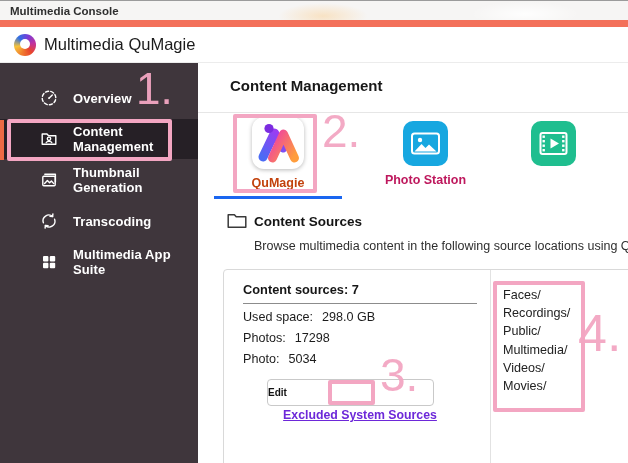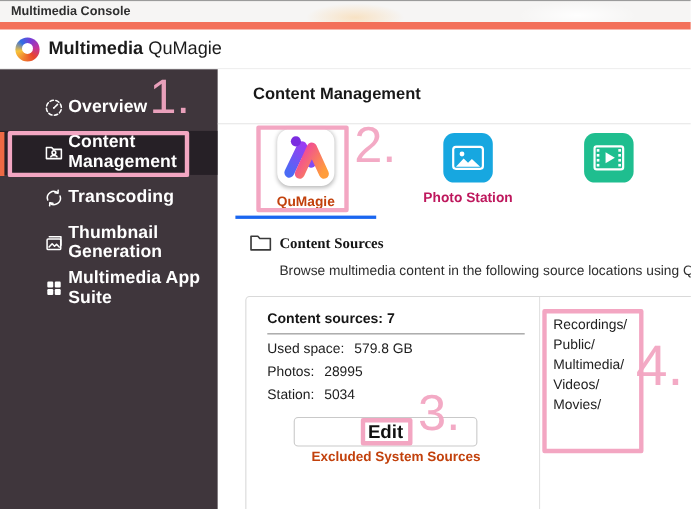--- a/index.html
+++ b/index.html
@@ -25,63 +25,63 @@
   
   .appheader{position:absolute;left:0;top:27px;width:628px;height:36px;background:#fff;
     border-bottom:1px solid #ececec;box-sizing:border-box;}
   .logo{
     position:absolute;left:14px;top:7px;width:22px;height:22px;border-radius:50%;
     background:conic-gradient(from -40deg,#2f6fe4,#7a3bd6,#c2339c,#e8452c,#f07c2e,#f6c33a,#2f6fe4);
   }
   .logo::after{content:"";position:absolute;left:6px;top:5px;width:10px;height:10px;
     border-radius:50%;background:#fff;}
   .apptitle{position:absolute;left:44px;top:8px;font-size:16.5px;color:#1b1b1b;}
-  .apptitle .bold{font-weight:bold;}
+  .apptitle .bold{font-weight:normal;}
   
   .sidebar{position:absolute;left:0;top:63px;width:198px;height:400px;background:#3f363c;
     padding-top:15px;box-sizing:border-box;}
   .side-item{position:relative;height:40px;margin-bottom:1px;display:flex;align-items:center;
     color:#fff;cursor:pointer;}
   .side-item .icon{position:absolute;left:40px;width:18px;height:18px;}
-  .side-item .lbl{position:absolute;left:62px;font-size:16px;font-weight:bold;letter-spacing:.1px;}
+  .side-item .lbl{position:absolute;left:73px;font-size:13px;font-weight:bold;letter-spacing:.1px;}
   .side-item.active{background:#262026;}
   .accentbar{position:absolute;left:0;top:120px;width:4px;height:40px;background:#ed6a45;}
   
   .main{position:absolute;left:198px;top:63px;width:430px;height:400px;background:#fff;}
   .heading{position:absolute;left:32px;top:14px;font-size:15px;font-weight:bold;color:#181818;}
   .hdivider{position:absolute;left:0;top:49px;width:430px;height:1px;background:#e6e6e6;}
   .tab{position:absolute;text-align:center;cursor:pointer;}
   .tab .tlbl{font-size:12.5px;font-weight:bold;color:#be185d;margin-top:7px;}
   .tab.qumagie{left:16px;top:54px;width:128px;}
   .tab.qumagie .tlbl{color:#c2410c;}
   .qumagie-sq{width:52px;height:52px;border-radius:12px;background:#fff;margin:0 auto;
     box-shadow:0 1px 4px rgba(0,0,0,.28);}
   .tab.photo{left:160px;top:58px;width:135px;}
   .tab.video{left:288px;top:58px;width:135px;}
   .station-sq{width:45px;height:45px;border-radius:10px;margin:0 auto;}
   .photo-sq{background:#17a7e0;}
   .video-sq{background:#1fbe8f;}
   .tab-underline{position:absolute;left:16px;top:133px;width:128px;height:3px;background:#1a66f0;}
   .section-head{position:absolute;left:29px;top:150px;display:flex;align-items:center;}
   .section-head svg{margin-right:7px;}
-  .section-title{font-size:13.5px;font-weight:bold;color:#141414;font-family:Liberation Serif, serif;}
+  .section-title{font-size:13.5px;font-weight:bold;color:#141414;}
   .section-desc{position:absolute;left:56px;top:176px;font-size:12.5px;color:#2e2e2e;white-space:nowrap;}
   .panel{position:absolute;left:25px;top:206px;width:412px;height:200px;
     border:1px solid #d9d9d9;border-radius:4px;background:#fff;box-sizing:border-box;}
   .vsep{position:absolute;left:292px;top:207px;width:1px;height:193px;background:#e2e2e2;}
   .stats-header{position:absolute;left:45px;top:219px;font-size:12.8px;font-weight:bold;color:#161616;}
   .stats-divider{position:absolute;left:45px;top:240px;width:234px;height:1px;background:#8c8c8c;}
   .stat-row{position:absolute;left:45px;font-size:12.6px;color:#1c1c1c;}
   .stat-row .val{margin-left:9px;}
   .edit-btn{position:absolute;left:69px;top:316px;width:167px;height:27px;
     border:1px solid #c9c9c9;border-radius:4px;background:#fff;
-    font-size:17px;font-weight:bold;color:#111;text-align:center;line-height:25px;
+    font-size:10px;font-weight:bold;color:#111;text-align:left;line-height:25px;
     box-sizing:border-box;cursor:pointer;}
   .excluded-link{position:absolute;left:45px;top:345px;width:234px;text-align:center;
-    font-size:12.3px;font-weight:bold;color:#c2410c;cursor:pointer;}
+    font-size:12.3px;font-weight:bold;color:#6d28d9;text-decoration:underline;cursor:pointer;}
   .folders{position:absolute;left:305px;top:223px;font-size:12.6px;color:#222;line-height:18.2px;}
   
   .pinkbox{position:absolute;border:4px solid #f3a6c2;border-radius:2px;box-sizing:border-box;pointer-events:none;}
   .box1{left:7px;top:119px;width:165px;height:42px;}
   .box2{left:233px;top:114px;width:84px;height:79px;}
   .box3{left:328px;top:380px;width:47px;height:25px;}
   .box4{left:493px;top:281px;width:92px;height:131px;}
   .pinknum{position:absolute;color:#f3a6c2;font-weight:normal;pointer-events:none;opacity:.95;}
   .num1{left:136px;top:64px;font-size:44px;}
   .num2{left:322px;top:104px;font-size:46px;}
@@ -121,37 +121,37 @@
         <path d="M2.2 14.2 V4 H7 L8.6 5.8 H15.8 V14.2 Z"></path>
         <circle cx="9" cy="8.8" r="1.7"></circle>
           <path d="M6.2 12.6 C6.6 10.9 11.4 10.9 11.8 12.6"></path>
       </svg>
     </span>
     <span class="lbl">Content Management</span>
   </div>
   <div class="side-item">
     <span class="icon">
       <svg width="18" height="18" viewBox="0 0 18 18" fill="none" stroke="#fff" stroke-width="1.4" stroke-linecap="round" stroke-linejoin="round">
+        <path d="M4.8 3.2 H15.4 V11"></path>
+        <rect x="2.8" y="5.2" width="12.4" height="9.6" rx="1"></rect>
+        <path d="M4.6 12.6 L7.4 9.6 L9.6 11.8 L11.4 10 L13.8 12.6"></path>
+      </svg>
+    </span>
+    <span class="lbl">Thumbnail Generation</span>
+  </div>
+  <div class="side-item">
+    <span class="icon">
+      <svg width="18" height="18" viewBox="0 0 18 18" fill="none" stroke="#fff" stroke-width="1.4" stroke-linecap="round" stroke-linejoin="round">
         <path d="M3.4 10.8 A5.8 5.8 0 0 1 12.6 4.4"></path>
           <path d="M12.9 1.9 L12.6 4.6 L9.9 4.2"></path>
         <path d="M14.6 7.2 A5.8 5.8 0 0 1 5.4 13.6"></path>
           <path d="M5.1 16.1 L5.4 13.4 L8.1 13.8"></path>
       </svg>
     </span>
     <span class="lbl">Transcoding</span>
-  </div>
-  <div class="side-item">
-    <span class="icon">
-      <svg width="18" height="18" viewBox="0 0 18 18" fill="none" stroke="#fff" stroke-width="1.4" stroke-linecap="round" stroke-linejoin="round">
-        <path d="M4.8 3.2 H15.4 V11"></path>
-        <rect x="2.8" y="5.2" width="12.4" height="9.6" rx="1"></rect>
-        <path d="M4.6 12.6 L7.4 9.6 L9.6 11.8 L11.4 10 L13.8 12.6"></path>
-      </svg>
-    </span>
-    <span class="lbl">Thumbnail Generation</span>
   </div>
   <div class="side-item">
     <span class="icon">
       <svg width="18" height="18" viewBox="0 0 18 18">
         <rect x="3" y="3" width="5.4" height="5.4" rx="1" fill="#fff"></rect>
         <rect x="9.8" y="3" width="5.4" height="5.4" rx="1" fill="#fff"></rect>
         <rect x="3" y="9.8" width="5.4" height="5.4" rx="1" fill="#fff"></rect>
         <rect x="9.8" y="9.8" width="5.4" height="5.4" rx="1" fill="#fff"></rect>
       </svg>
     </span>
@@ -225,33 +225,34 @@
   </div>
   <div class="section-desc">Browse multimedia content in the following source locations using QuMagie.</div>
 
   <div class="panel"></div>
   <div class="vsep"></div>
 
   <div class="stats-header">Content sources: 7</div>
   <div class="stats-divider"></div>
 
   <div class="stat-row" style="top:247px">
-    <span>Used space:</span><span class="val">579.8 GB</span>
+    <span>Used space:</span><span class="val">298.0 GB</span>
   </div>
   <div class="stat-row" style="top:268px">
-    <span>Photos:</span><span class="val">28995</span>
+    <span>Photos:</span><span class="val">17298</span>
   </div>
   <div class="stat-row" style="top:289px">
-    <span>Station:</span><span class="val">5034</span>
+    <span>Photo:</span><span class="val">5034</span>
   </div>
 
   <div class="edit-btn">Edit</div>
   <div class="excluded-link">Excluded System Sources</div>
 
   <div class="folders">
+    <div>Faces/</div>
     <div>Recordings/</div>
     <div>Public/</div>
     <div>Multimedia/</div>
     <div>Videos/</div>
     <div>Movies/</div>
   </div>
 </div>
 
 <div class="pinkbox box1"></div>
 <div class="pinknum num1">1.</div>

